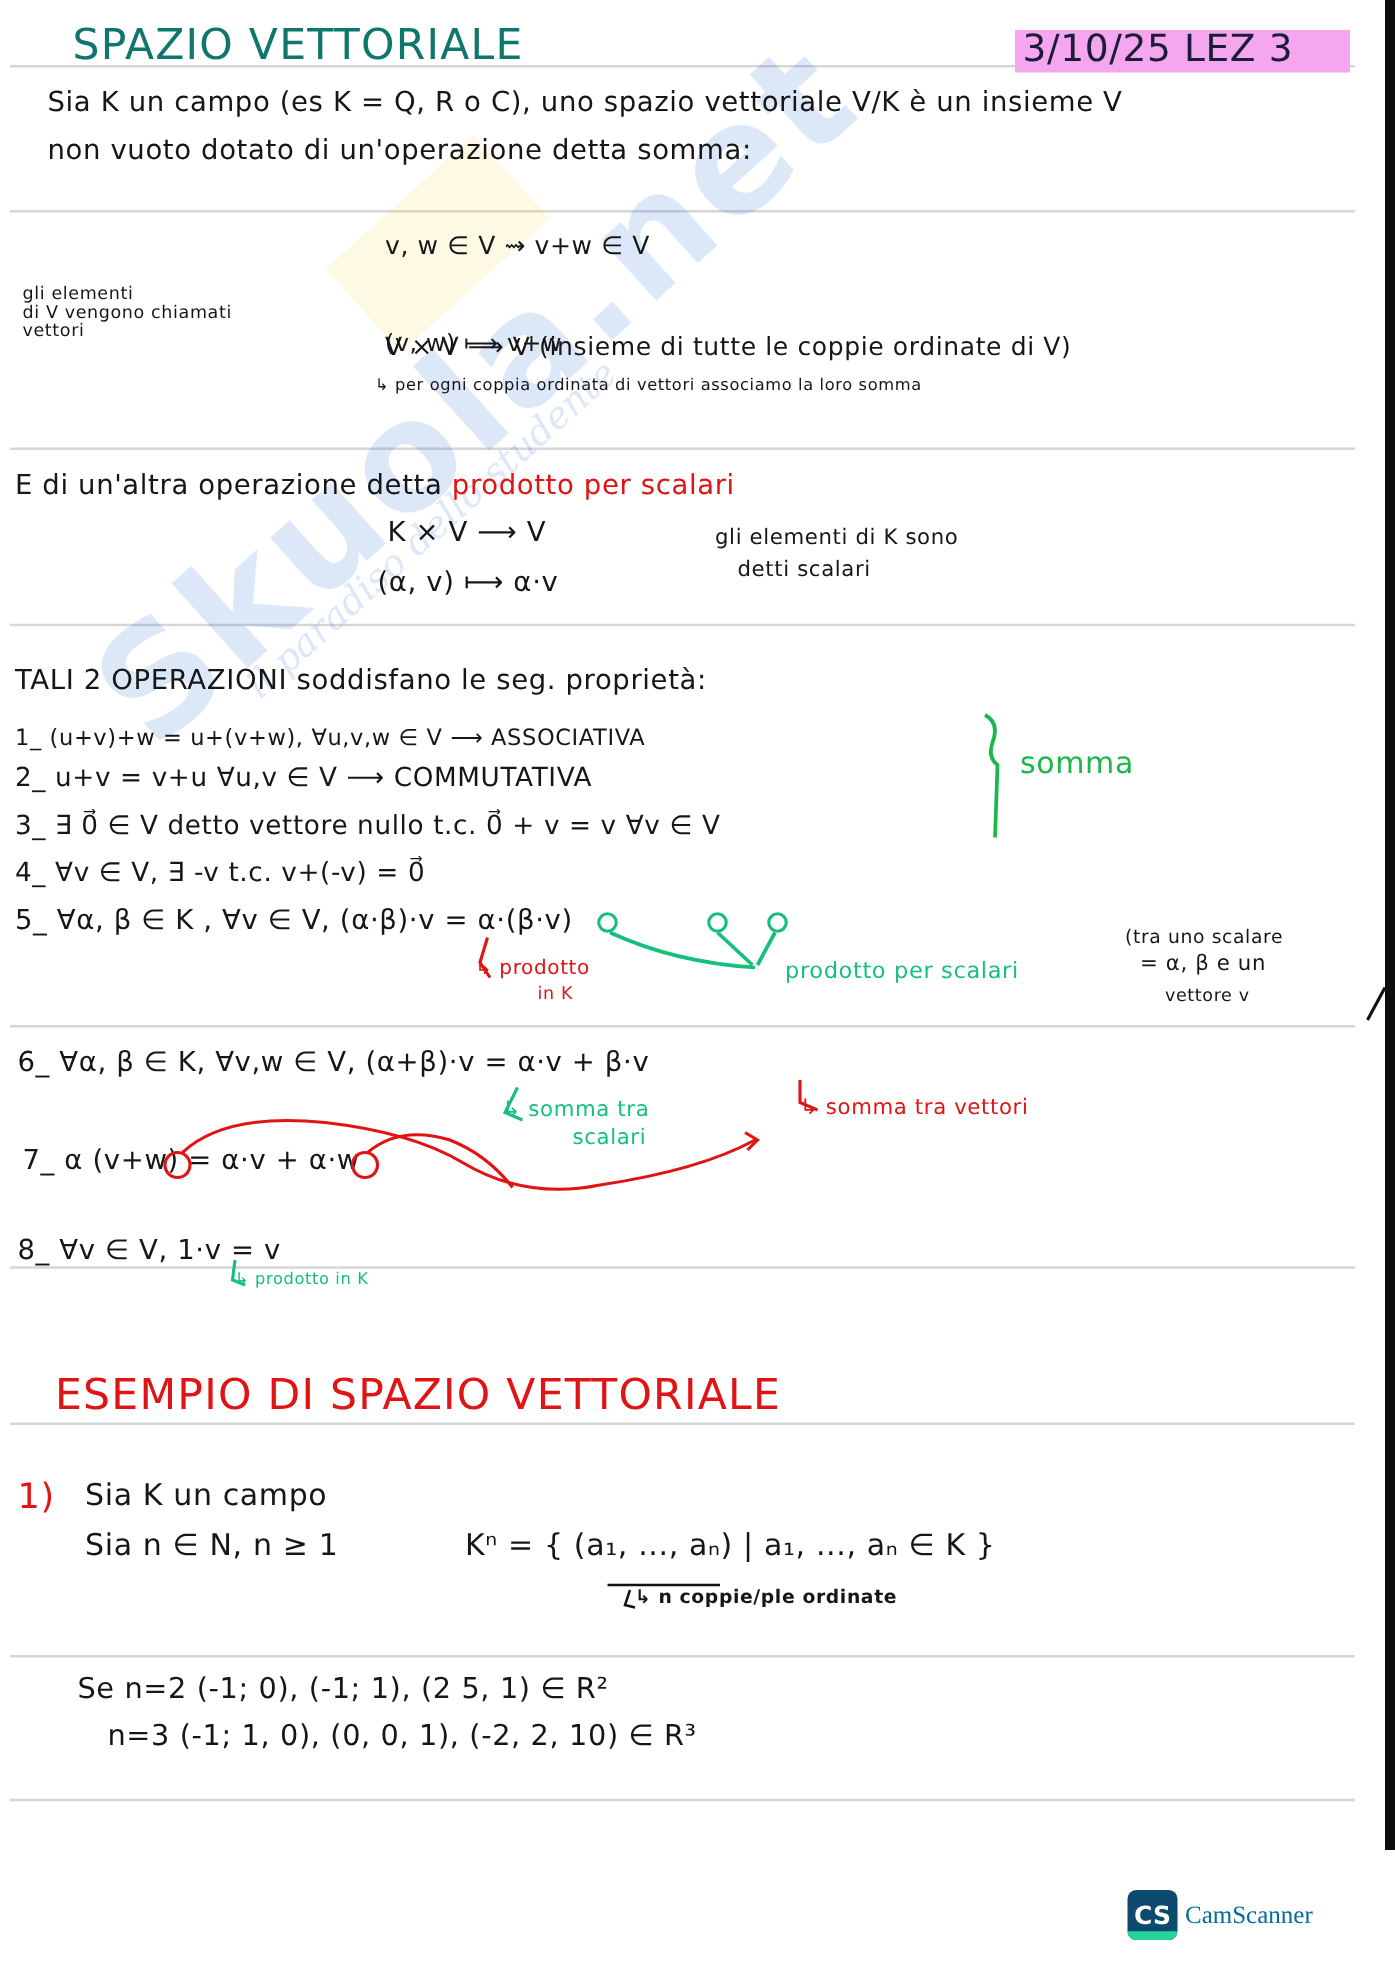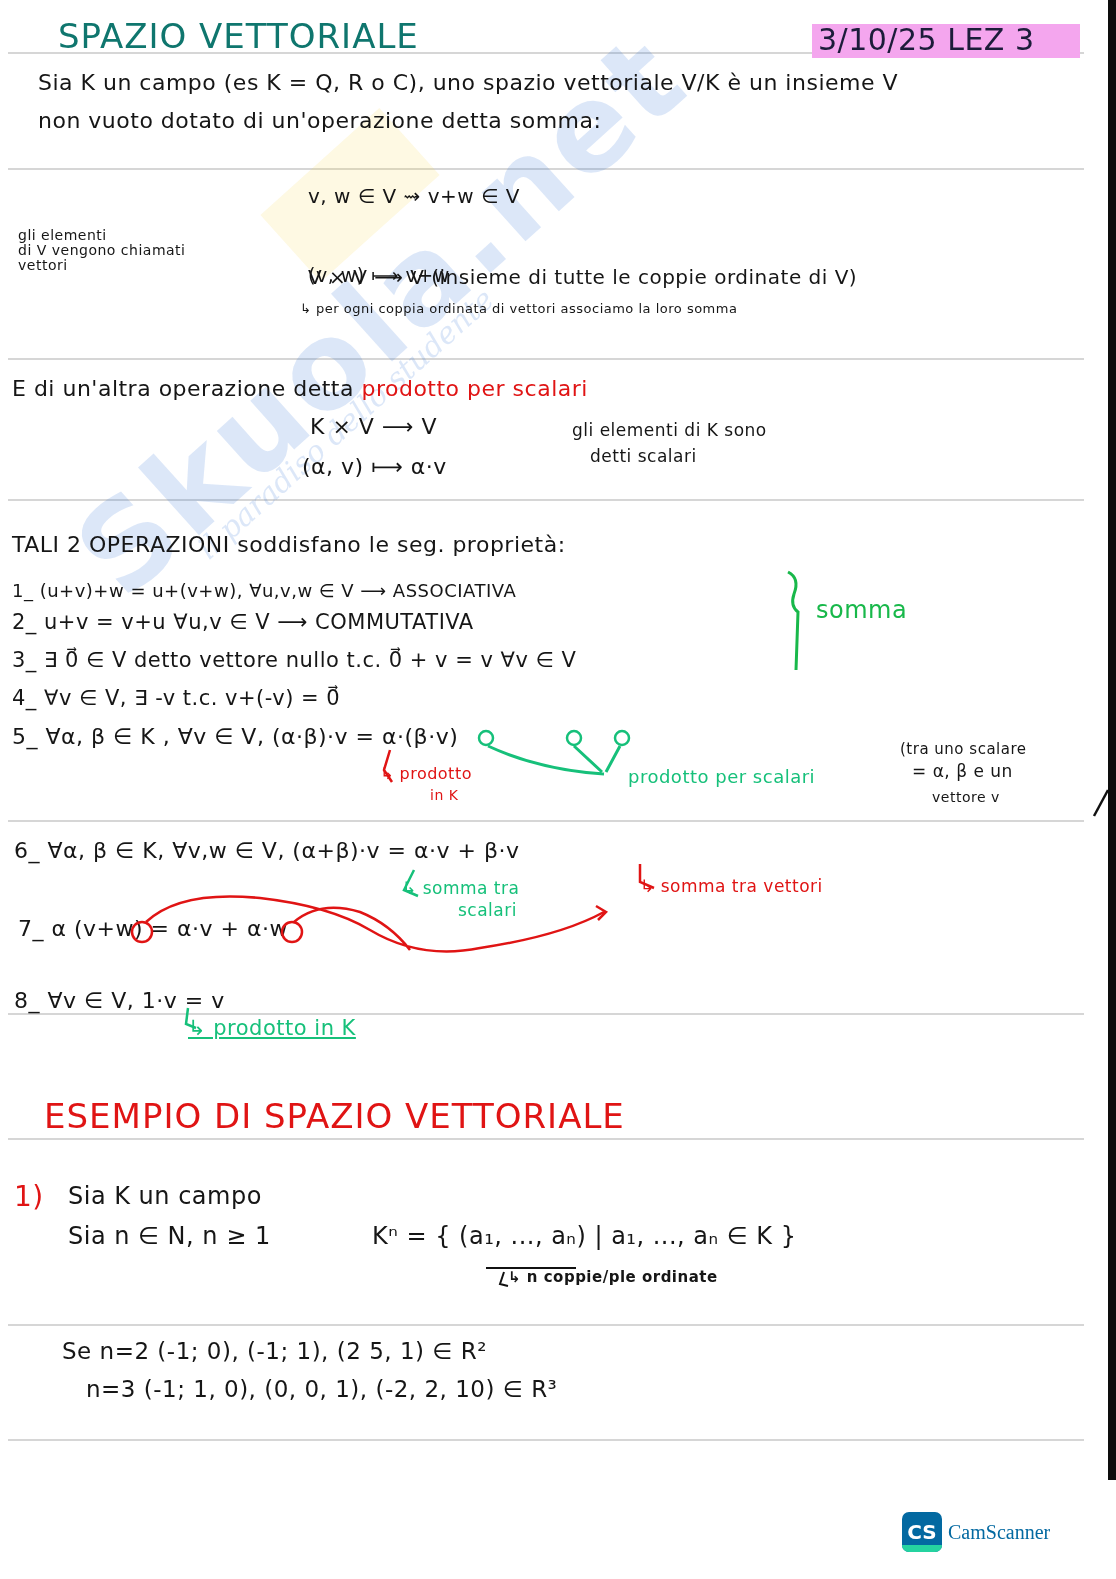--- a/index.html
+++ b/index.html
@@ -23,21 +23,21 @@
   .hw { position:absolute; white-space:nowrap; font-family:"DejaVu Sans", sans-serif; letter-spacing:0.5px; }
   .pink { color:#0f766e; }
   .red { color:#e01414; }
   .green { color:#18b84a; }
   .teal { color:#16c07a; }
   .small { font-size:14px; line-height:15px; }
 
   .date-hl { position:absolute; left:812px; top:24px; width:268px; height:34px; background:#f4a6ee; }
 
   .camscanner { position:absolute; left:902px; top:1512px; display:flex; align-items:center; gap:6px; }
-  .cs-logo { width:40px; height:40px; border-radius:7px; background:#0369a1; position:relative; overflow:hidden;
+  .cs-logo { width:40px; height:40px; border-radius:7px; background:#0c4a6e; position:relative; overflow:hidden;
              color:#fff; font-weight:bold; font-size:20px; display:flex; align-items:center; justify-content:center;
              font-family:"DejaVu Sans", sans-serif; }
   .cs-logo::after { content:""; position:absolute; left:0; right:0; bottom:0; height:7px; background:#25d3a0; }
   .cs-name { font-family:"Liberation Serif", serif; font-size:20px; color:#0369a1; }
   svg.ann { position:absolute; left:0; top:0; width:1116px; height:1579px; pointer-events:none; }
 </style>
 </head>
 <body>
 
 <div class="rule" style="top:52px"></div>
@@ -98,21 +98,21 @@
 <div class="hw small" style="left:912px; top:764px; font-size:17px;">= α, β e un</div>
 <div class="hw small" style="left:932px; top:790px; font-size:14px;">vettore v</div>
 
 <div class="hw" style="left:14px; top:838px; font-size:22px;">6_ ∀α, β ∈ K, ∀v,w ∈ V,  (α+β)·v = α·v + β·v</div>
 <div class="hw teal" style="left:402px; top:878px; font-size:17px;">↳ somma tra</div>
 <div class="hw teal" style="left:458px; top:900px; font-size:17px;">scalari</div>
 <div class="hw red" style="left:640px; top:876px; font-size:17px;">↳ somma tra vettori</div>
 
 <div class="hw" style="left:18px; top:916px; font-size:22px;">7_ α (v+w) = α·v + α·w</div>
 <div class="hw" style="left:14px; top:988px; font-size:22px;">8_ ∀v ∈ V,  1·v = v</div>
-<div class="hw teal" style="left:188px; top:1016px; font-size:21px;text-decoration:underline;">↳ prodotto in K</div>
+<div class="hw teal" style="left:188px; top:1016px; font-size:13px;">↳ prodotto in K</div>
 
 <svg class="ann" viewBox="0 0 1116 1579">
 
   <path d="M788 572 Q800 578 794 594 Q790 606 798 612 L796 670" fill="none" stroke="#18b84a" stroke-width="3"></path>
 
   <path d="M390 750 L384 770 L392 782" fill="none" stroke="#e01414" stroke-width="2.5"></path>
 
   <circle cx="486" cy="738" r="7" fill="none" stroke="#16c07a" stroke-width="2.5"></circle>
   <circle cx="574" cy="738" r="7" fill="none" stroke="#16c07a" stroke-width="2.5"></circle>
   <circle cx="622" cy="738" r="7" fill="none" stroke="#16c07a" stroke-width="2.5"></circle>

